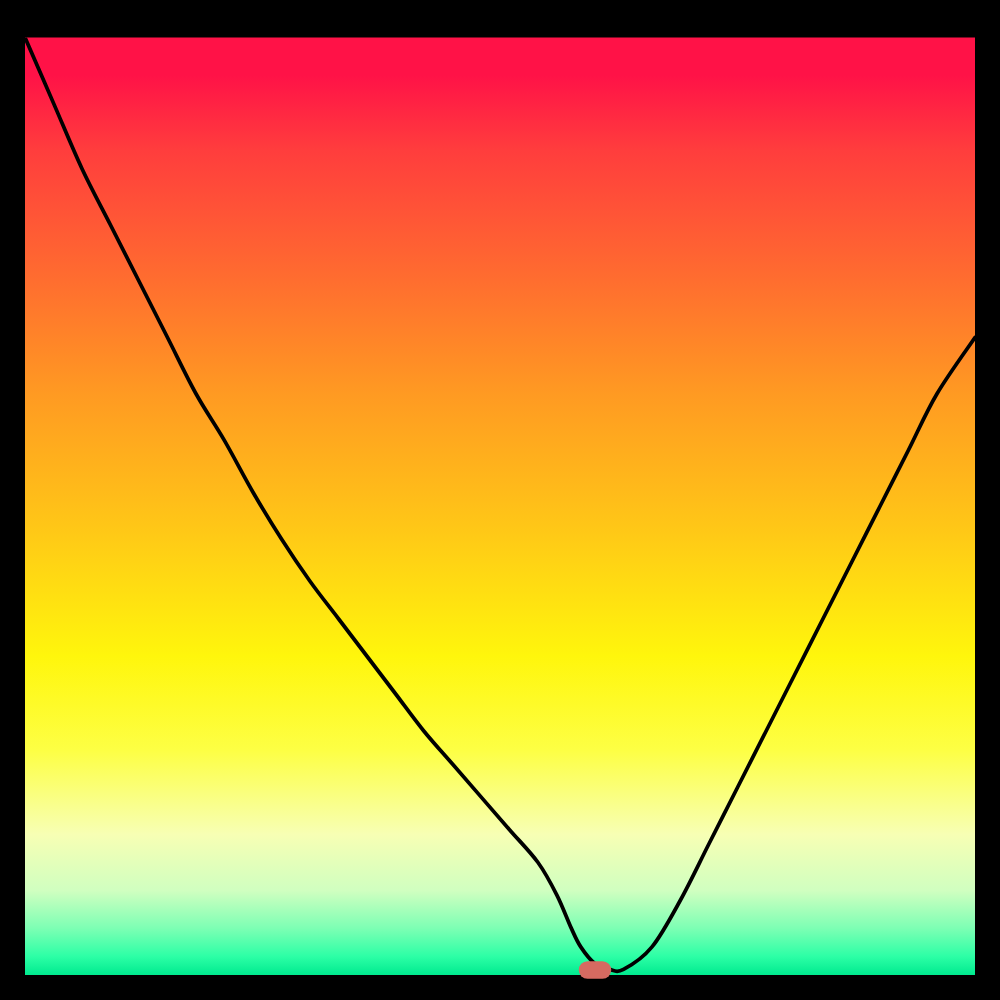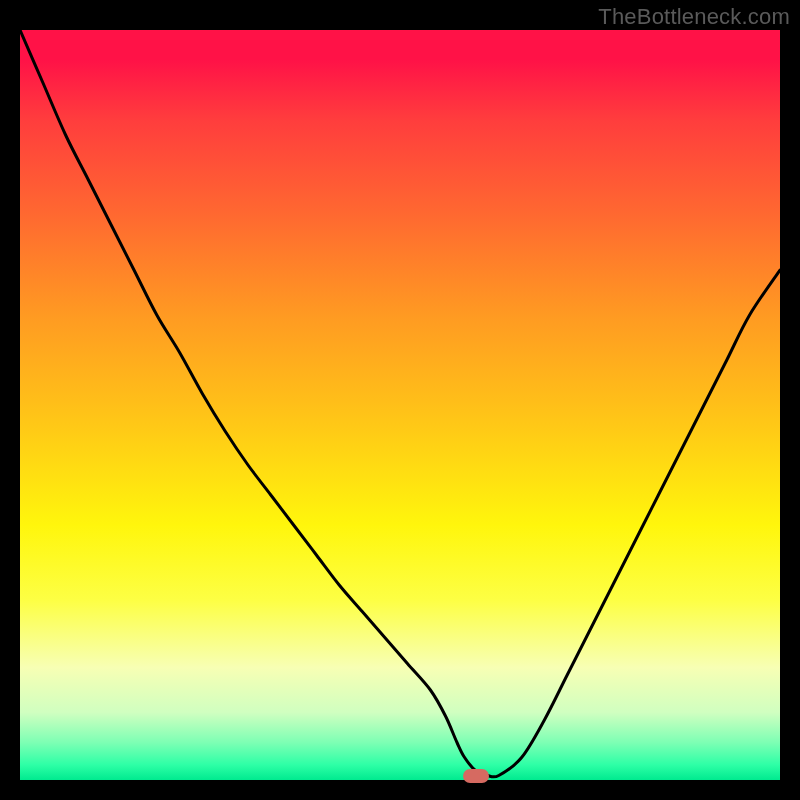--- a/index.html
+++ b/index.html
@@ -73,21 +73,20 @@
     background: #d66a61;
     transform: translate(-50%, -50%);
     z-index: 15;
   }
 </style>
 </head>
 <body>
 
 <div class="frame">
 
-  <div class="watermark">TheBottleneck.com</div>
 
   <div class="plot">
     <div class="gradient-bg"></div>
 
     <svg class="curve" viewBox="0 0 760 750" preserveAspectRatio="none">
       <path id="curve-path" fill="none" stroke="#000" stroke-width="3" stroke-linecap="round" stroke-linejoin="round" d="M 0.00 0.00 C 3.80 8.75, 15.20 35.00, 22.80 52.50 C 30.40 70.00, 38.00 88.75, 45.60 105.00 C 53.20 121.25, 60.80 135.00, 68.40 150.00 C 76.00 165.00, 83.60 180.00, 91.20 195.00 C 98.80 210.00, 106.40 225.00, 114.00 240.00 C 121.60 255.00, 129.20 271.25, 136.80 285.00 C 144.40 298.75, 152.00 309.38, 159.60 322.50 C 167.20 335.63, 174.80 350.63, 182.40 363.75 C 190.00 376.88, 197.60 389.38, 205.20 401.25 C 212.80 413.13, 220.40 424.38, 228.00 435.00 C 235.60 445.63, 243.20 455.00, 250.80 465.00 C 258.40 475.00, 266.00 485.00, 273.60 495.00 C 281.20 505.00, 288.80 515.00, 296.40 525.00 C 304.00 535.00, 311.60 545.63, 319.20 555.00 C 326.80 564.38, 334.40 572.50, 342.00 581.25 C 349.60 590.00, 357.20 598.75, 364.80 607.50 C 372.40 616.25, 380.00 625.00, 387.60 633.75 C 395.20 642.50, 404.07 651.25, 410.40 660.00 C 416.73 668.75, 421.17 677.50, 425.60 686.25 C 430.03 695.00, 433.83 705.63, 437.00 712.50 C 440.17 719.38, 441.43 722.75, 444.60 727.50 C 447.77 732.25, 452.20 738.00, 456.00 741.00 C 459.80 744.00, 463.60 744.75, 467.40 745.50 C 471.20 746.25, 473.10 748.50, 478.80 745.50 C 484.50 742.50, 494.00 736.75, 501.60 727.50 C 509.20 718.25, 516.80 703.75, 524.40 690.00 C 532.00 676.25, 539.60 660.00, 547.20 645.00 C 554.80 630.00, 562.40 615.00, 570.00 600.00 C 577.60 585.00, 585.20 570.00, 592.80 555.00 C 600.40 540.00, 608.00 525.00, 615.60 510.00 C 623.20 495.00, 630.80 480.00, 638.40 465.00 C 646.00 450.00, 653.60 435.00, 661.20 420.00 C 668.80 405.00, 676.40 390.00, 684.00 375.00 C 691.60 360.00, 699.20 345.00, 706.80 330.00 C 714.40 315.00, 720.73 300.00, 729.60 285.00 C 738.47 270.00, 754.93 247.50, 760.00 240.00"></path>
     </svg>
 
     <div class="marker" id="marker" style="left: 456px; top: 746.25px; background: rgb(214, 106, 97);"></div>
   </div>

